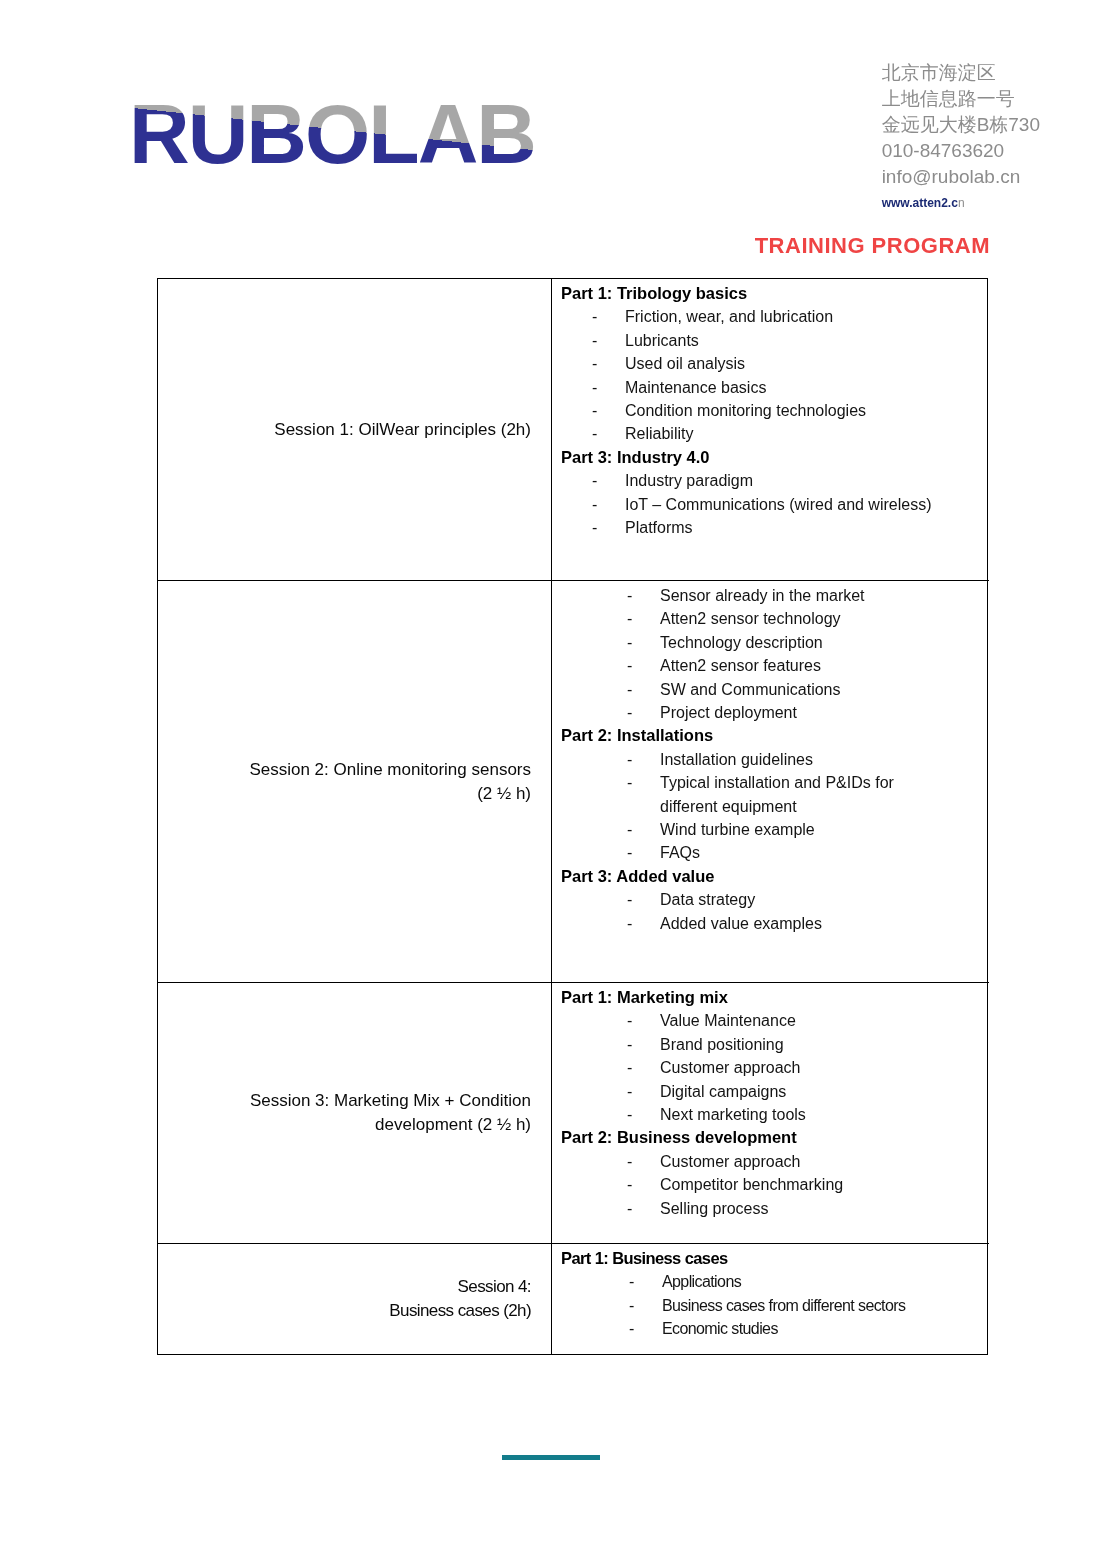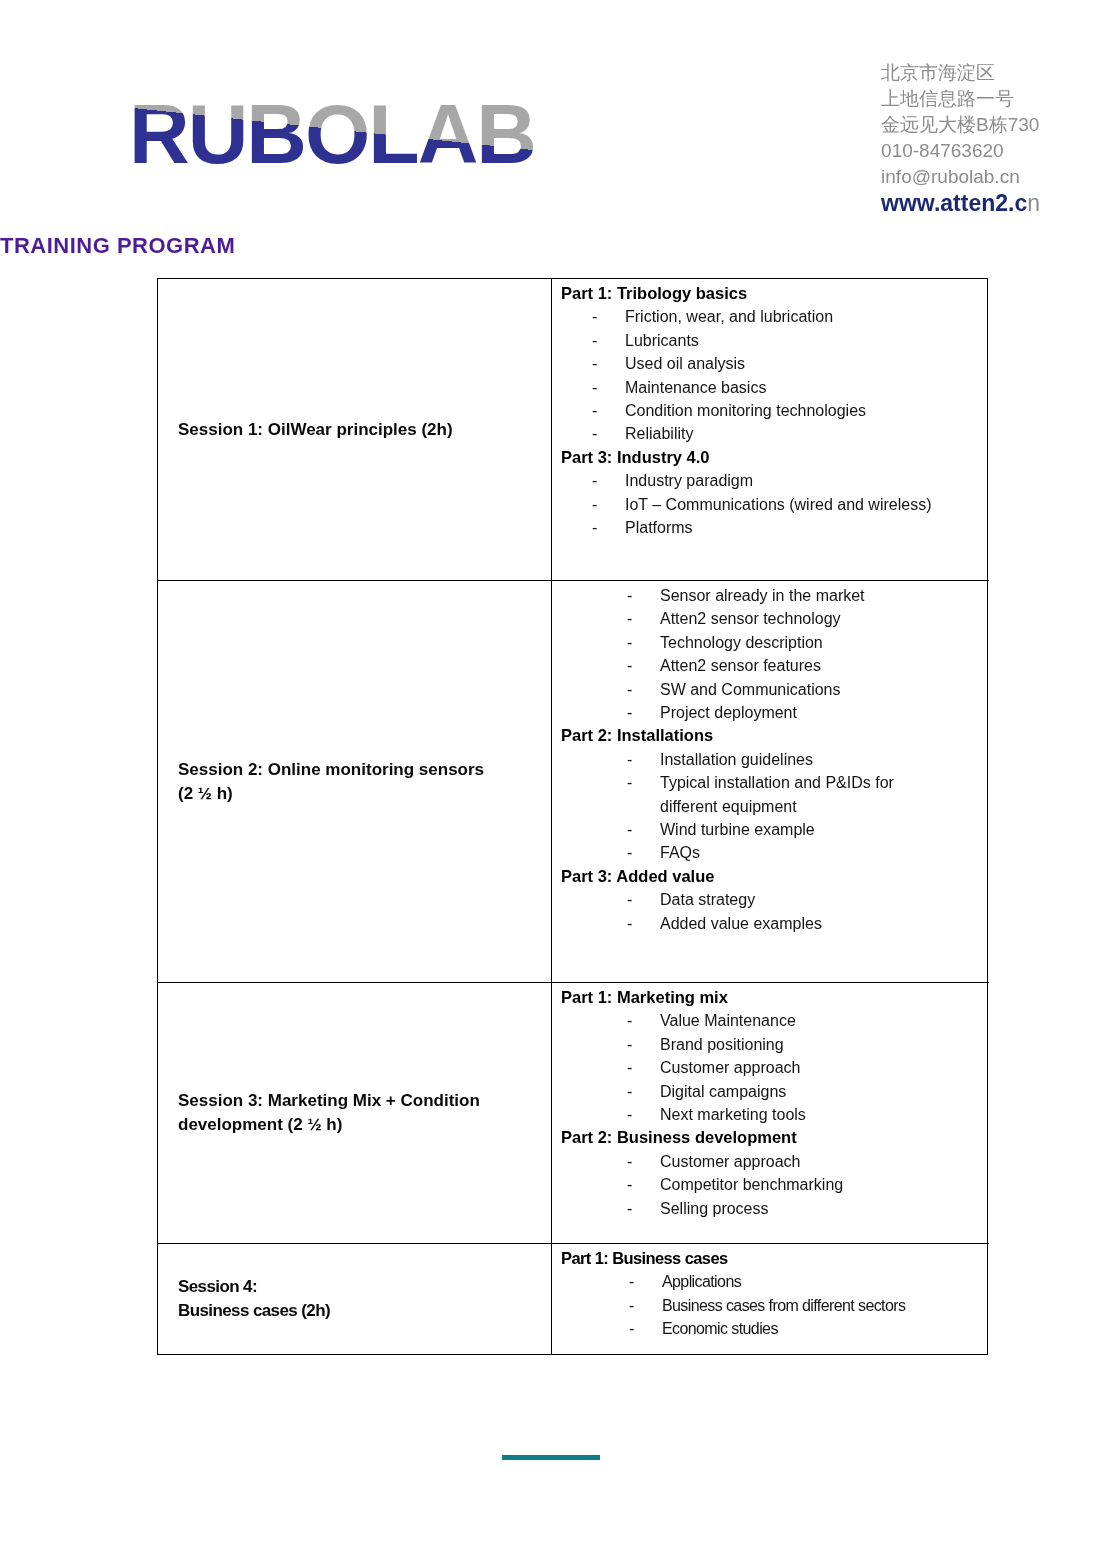--- a/index.html
+++ b/index.html
@@ -11,42 +11,42 @@
   #logo {
     position:absolute; left:106px; top:92px;
     font-size:84px; font-weight:700; letter-spacing:-2px; line-height:1;
     background-image:linear-gradient(186deg,#a7a7a7 0%, #a7a7a7 46%, #2e3192 46%, #2e3192 100%);
     -webkit-background-clip:text; background-clip:text; color:transparent;margin-left:23px;
   }
   #contact {
     position:absolute; right:62px; top:60px; text-align:left;
     font-size:19px; line-height:26px; color:#8c8c8c;
   }
-  #website { font-size:23px; line-height:26px; }
+  #website { font-size:12px; line-height:26px; }
   #website .w-main { color:#1b2a73; font-weight:700; }
   #website .w-tail { color:#8c8c8c; font-weight:400; }
 
   
   #doc-title {
-    position:absolute; left:0; top:233px; width:990px; text-align:left;
-    font-size:22px; font-weight:700; letter-spacing:0.5px; color:#4c1d95;
+    position:absolute; left:0; top:233px; width:990px; text-align:right;
+    font-size:22px; font-weight:700; letter-spacing:0.5px; color:#ef4444;
   }
 
   
   #table-body {
     position:absolute; left:157px; top:278px; width:831px; height:1077px;
     display:grid; grid-template-columns:394px 437px;
     grid-template-rows:302px 402px 261px auto;
     border:1.5px solid #000;
   }
   .cell { border-color:#000; border-style:solid; border-width:0; }
   .left-cell {
     border-right-width:1.5px; border-bottom-width:1.5px;
-    display:flex; flex-direction:column; align-items:flex-start; justify-content:center;
-    text-align:center; font-weight:700; font-size:17px; line-height:24px; color:#0a0a0a;
+    display:flex; flex-direction:column; align-items:flex-end; justify-content:center;
+    text-align:center; font-weight:400; font-size:17px; line-height:24px; color:#0a0a0a;
     padding:0 20px;
   }
   .right-cell {
     border-bottom-width:1.5px;
     padding:3px 8px 0 9px; color:#141414;
   }
   .row-last { border-bottom-width:0 !important; }
   .part-h { font-weight:700; font-size:16.5px; line-height:23.4px; color:#000; }
   .bullet { display:flex; line-height:23.4px; font-size:16px; }
   .bullet .dash { flex:none; width:33px; }

